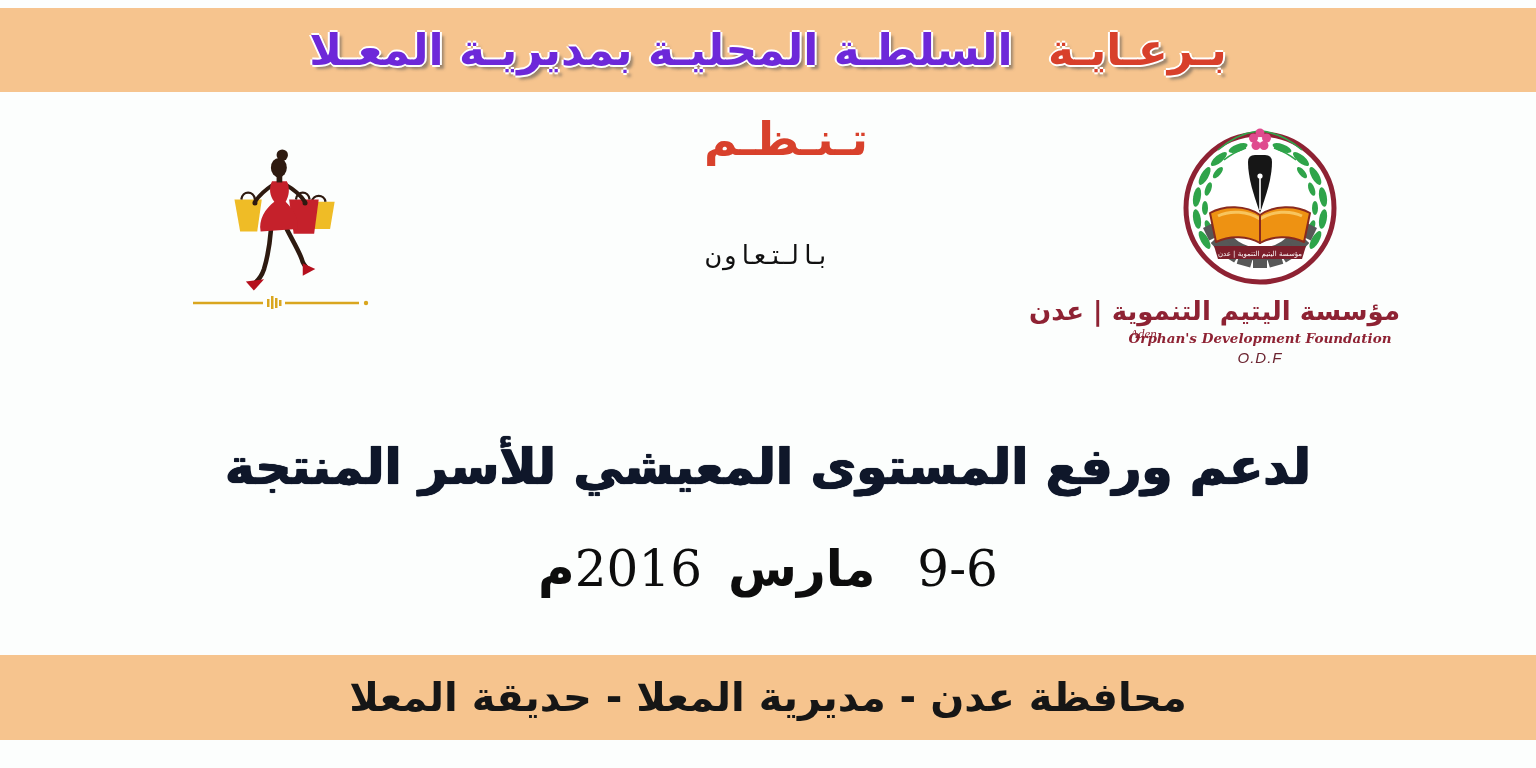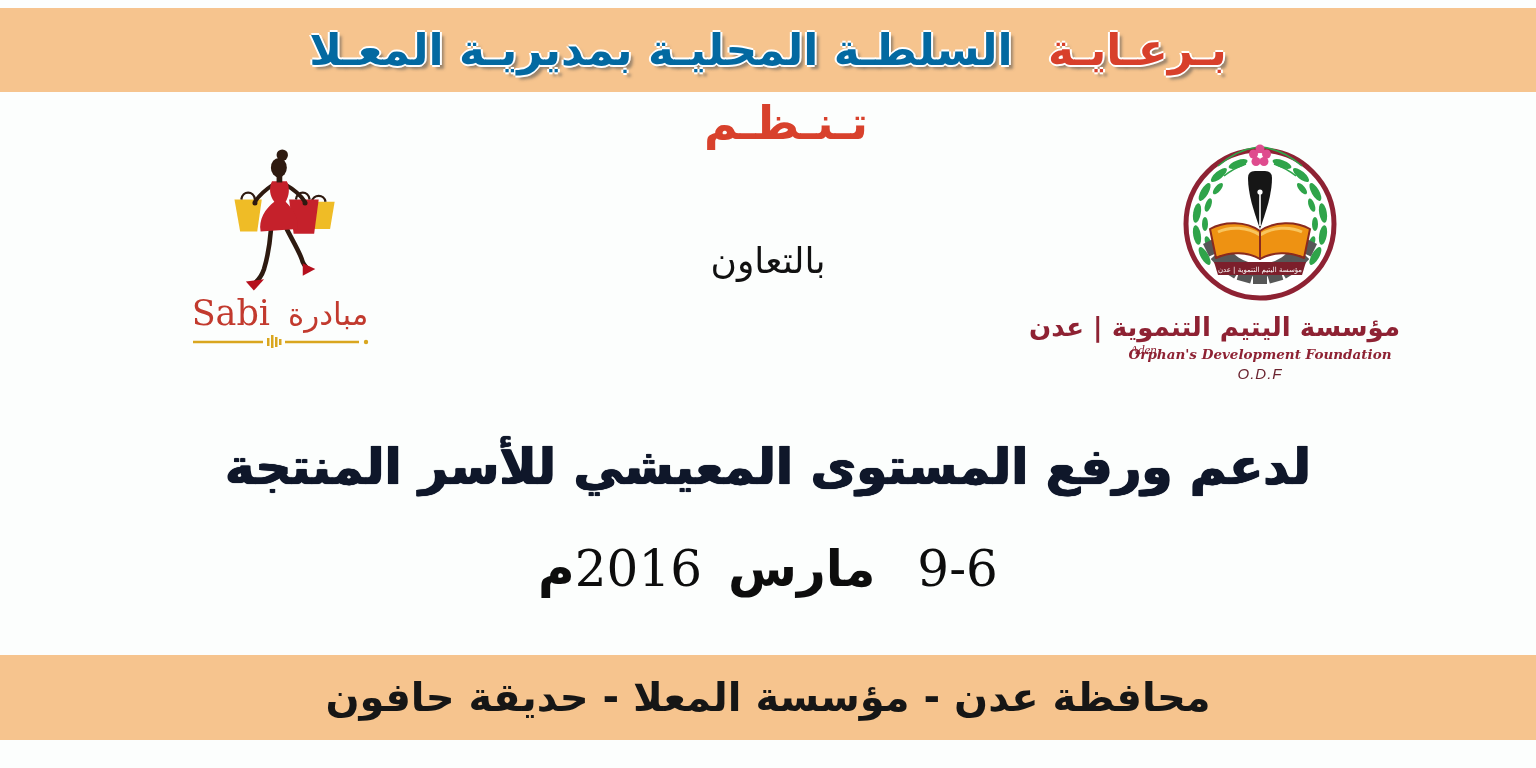--- a/index.html
+++ b/index.html
@@ -15,33 +15,33 @@
   .banner.top { top:8px; height:84px; }
   .banner.bottom { top:655px; height:85px; }
   .banner-line {
     width:100%; text-align:center; direction:rtl;
     line-height:84px; font-weight:bold; font-size:44px;
     text-shadow:-2px 0 0 #fff, 2px 0 0 #fff, 0 -2px 0 #fff, 0 2px 0 #fff,
                 4px 4px 3px rgba(80,80,80,0.55);
     white-space:nowrap;
   }
   .banner-line .red  { color:#d8402b; margin-left:20px; }
-  .banner-line .dark { color:#0369a1; }
+  .banner-line .dark { color:#6d28d9; }
   .footer-line {
     width:100%; text-align:center; direction:rtl;
     line-height:85px; font-size:40px; color:#161616; font-weight:bold;
     white-space:nowrap;
   }
   
   .center-text { position:absolute; left:0; right:0; text-align:center; direction:rtl; }
   .organizes {
-    top:96px; font-size:46px; font-weight:bold; color:#d8412c;padding-left:36px;
+    top:112px; font-size:46px; font-weight:bold; color:#d8412c;padding-left:36px;
   }
   .cooperation {
-    top:240px; font-size:36px; color:#111;
+    top:240px; font-size:26px; color:#111;font-family:Liberation Mono, monospace;
   }
   .title {
     top:346px; font-size:58px; font-weight:bold; color:#d8412c;
     text-shadow:2px 3px 2px rgba(0,0,0,0.25);
     white-space:nowrap;
   }
   .title .edition { font-size:52px; margin-right:10px; }
   .subtitle {
     top:438px; font-size:50px; font-weight:bold; color:#0f172a;
     text-shadow:0.8px 0 0 currentColor, -0.8px 0 0 currentColor, 0 0 1px currentColor;
@@ -49,21 +49,21 @@
   }
   .date-line { top:540px; font-size:50px; color:#0d0d0d; white-space:nowrap; }
   .date-num  { font-family:"DejaVu Serif", serif; font-weight:normal; }
   .date-month{ font-weight:bold; margin-right:26px; margin-left:10px; }
   .date-era  { font-weight:bold; }
   
   .sabi-logo { position:absolute; left:168px; top:146px; width:224px; text-align:center; }
   .sabi-name { direction:rtl; color:#c23a2e; font-size:31px; line-height:38px; white-space:nowrap; }
   .sabi-name .latin { font-family:"DejaVu Serif", serif; font-size:35px; margin-right:8px; }
   
-  .odf-logo { position:absolute; left:1120px; top:136px; width:280px; text-align:center; }
+  .odf-logo { position:absolute; left:1120px; top:120px; width:280px; text-align:center; }
   .odf-arabic {
     direction:rtl; color:#8e2233; font-weight:bold; font-size:26px; line-height:34px;
     margin-top:-6px; white-space:nowrap;
   }
   .odf-sub { position:relative; margin-top:2px; }
   .odf-city {
     position:absolute; left:10px; top:-4px;
     font-family:Liberation Serif, serif; font-style:italic; font-size:13px; color:#8e2233;text-align:right;
   }
   .odf-english {
@@ -107,24 +107,20 @@
         <path d="M74,34 C68,38 62,43 58,49" stroke="#2e1a10" stroke-width="3.5" fill="none" stroke-linecap="round"></path>
         <path d="M85,34 C92,38 98,43 102,49" stroke="#2e1a10" stroke-width="3.5" fill="none" stroke-linecap="round"></path>
         <circle cx="58" cy="50" r="2.2" fill="#2e1a10"></circle>
         <circle cx="102" cy="50" r="2.2" fill="#2e1a10"></circle>
         <path d="M73,31 L86,31 C89,37 88,44 85,49 C93,57 97,65 95,73 L63,75 C61,65 67,55 75,49 C71,44 70,37 73,31 Z" fill="#c5212b"></path>
         <rect x="77" y="25" width="5" height="7" fill="#2e1a10"></rect>
         <ellipse cx="79" cy="19" rx="7" ry="8.5" fill="#2e1a10"></ellipse>
         <circle cx="82" cy="8" r="5" fill="#2e1a10"></circle>
       </g>
     </svg>
-    <div class="sabi-name">
-      <span>مبادرة</span>
-      <span class="latin">Sabi</span>
-    </div>
     <svg width="190" height="16" viewBox="0 0 190 16">
       <line x1="8" y1="9" x2="78" y2="9" stroke="#d9a61f" stroke-width="2.5"></line>
       <rect x="82" y="5" width="2.5" height="8" fill="#d9a61f"></rect>
       <rect x="86" y="2" width="2.5" height="13" fill="#d9a61f"></rect>
       <rect x="90" y="4" width="2.5" height="10" fill="#d9a61f"></rect>
       <rect x="94" y="6" width="2.5" height="6" fill="#d9a61f"></rect>
       <line x1="100" y1="9" x2="174" y2="9" stroke="#d9a61f" stroke-width="2.5"></line>
       <circle cx="181" cy="9" r="2.2" fill="#d9a61f"></circle>
     </svg>
   </div>
@@ -210,16 +206,16 @@
 
   <div class="center-text subtitle">لدعم ورفع المستوى المعيشي للأسر المنتجة</div>
 
   <div class="center-text date-line">
     <span class="date-num">9-6</span>
     <span class="date-month">مارس</span>
     <span class="date-num">2016</span><span class="date-era">م</span>
   </div>
 
   <div class="banner bottom">
-    <div class="footer-line">محافظة عدن - مؤسسة المعلا - حديقة حافون</div>
+    <div class="footer-line">محافظة عدن - مديرية المعلا - حديقة المعلا</div>
   </div>
 
 </div>
 
 </body></html>

